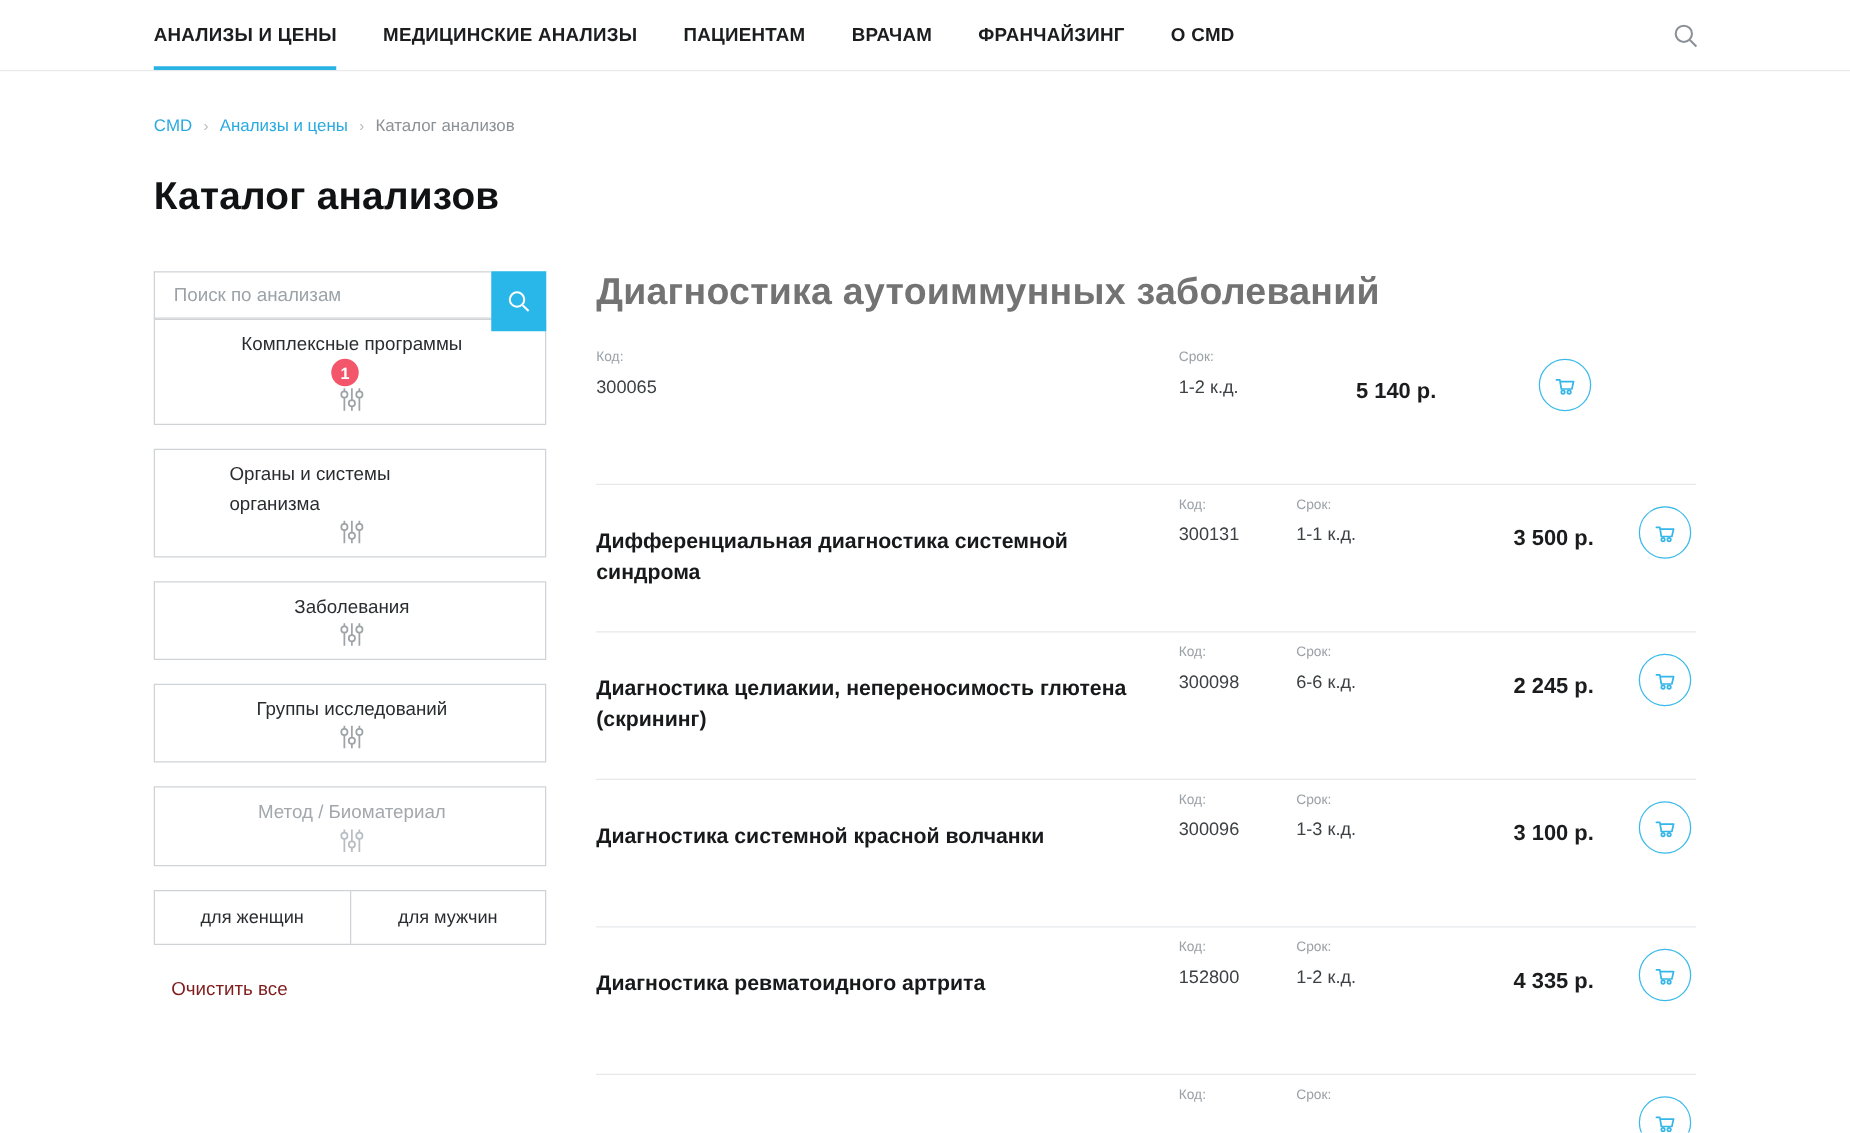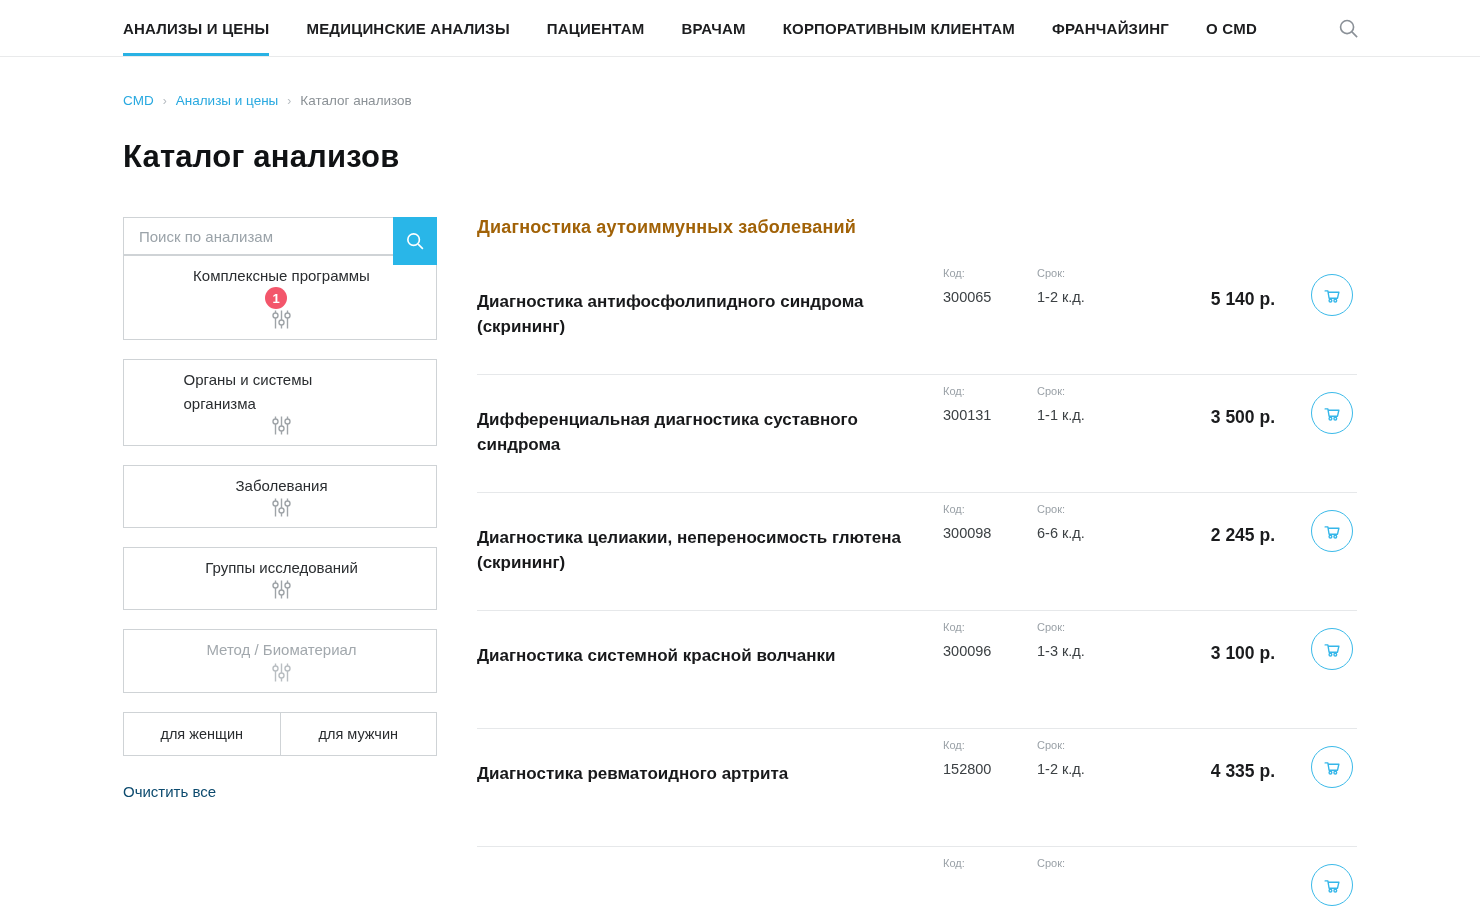--- a/index.html
+++ b/index.html
@@ -133,32 +133,32 @@
     align-items: center;
     justify-content: center;
     font-size: 14.5px;
     color: #2a2d30;
     cursor: pointer;
   }
   .gender-btn:first-child { border-right: 1px solid #cfd3d6; }
 
   .clear-all {
     display: inline-block;
-    margin-left: 0;
-    color: #0c4a6e;
+    margin-left: 14px;
+    color: #7f1d1d;
     font-size: 15px;
     text-decoration: none;
     cursor: pointer;
   }
 
   
   .results { flex: 1; margin-left: 40px; }
   h2.section-title {
-    color: #a16207;
-    font-size: 18px;
+    color: #737373;
+    font-size: 30px;
     font-weight: 700;
     margin-bottom: 19px;
     letter-spacing: 0.2px;
   }
   .test-row {
     display: grid;
     grid-template-columns: 1fr 94px 114px 126px 80px;
     align-items: start;
     border-bottom: 1px solid #e6e8ea;
     padding: 10px 0 24px 0;
@@ -199,21 +199,20 @@
   .cart-btn svg { width: 22px; height: 22px; }
 </style>
 </head>
 <body>
 
 <nav class="topnav">
   <div class="topnav-item active">АНАЛИЗЫ И ЦЕНЫ</div>
   <div class="topnav-item">МЕДИЦИНСКИЕ АНАЛИЗЫ</div>
   <div class="topnav-item">ПАЦИЕНТАМ</div>
   <div class="topnav-item">ВРАЧАМ</div>
-  <div class="topnav-item">КОРПОРАТИВНЫМ КЛИЕНТАМ</div>
   <div class="topnav-item">ФРАНЧАЙЗИНГ</div>
   <div class="topnav-item">О CMD</div>
   <div class="topnav-search">
     <span style="display:flex">
       <svg viewBox="0 0 24 24" fill="none">
           <circle cx="10.5" cy="10.5" r="6.8" stroke="currentColor" stroke-width="1.7"></circle>
           <line x1="15.6" y1="15.6" x2="21" y2="21" stroke="currentColor" stroke-width="1.7"></line>
         </svg>
     </span>
   </div>
@@ -323,21 +322,20 @@
         <div class="gender-btn">для мужчин</div>
       </div>
 
       <a class="clear-all">Очистить все</a>
     </aside>
 
     <section class="results">
       <h2 class="section-title">Диагностика аутоиммунных заболеваний</h2>
 
       <div class="test-row">
-        <div class="test-name">Диагностика антифосфолипидного синдрома (скрининг)</div>
         <div class="meta">
           <div class="mlabel">Код:</div>
           <div class="mvalue">300065</div>
         </div>
         <div class="meta">
           <div class="mlabel">Срок:</div>
           <div class="mvalue">1-2 к.д.</div>
         </div>
         <div class="price">5 140 р.</div>
         <div class="cart-cell">
@@ -347,21 +345,21 @@
                   <path d="M4.5 7.5h3l1.3 8h9.2l1.5-6.5H8.2"></path>
                   <circle cx="10.3" cy="18.2" r="1.5"></circle>
                   <circle cx="15.6" cy="18.2" r="1.5"></circle>
                 </svg>
             </span>
           </button>
         </div>
       </div>
 
       <div class="test-row">
-        <div class="test-name">Дифференциальная диагностика суставного синдрома</div>
+        <div class="test-name">Дифференциальная диагностика системной синдрома</div>
         <div class="meta">
           <div class="mlabel">Код:</div>
           <div class="mvalue">300131</div>
         </div>
         <div class="meta">
           <div class="mlabel">Срок:</div>
           <div class="mvalue">1-1 к.д.</div>
         </div>
         <div class="price">3 500 р.</div>
         <div class="cart-cell">

